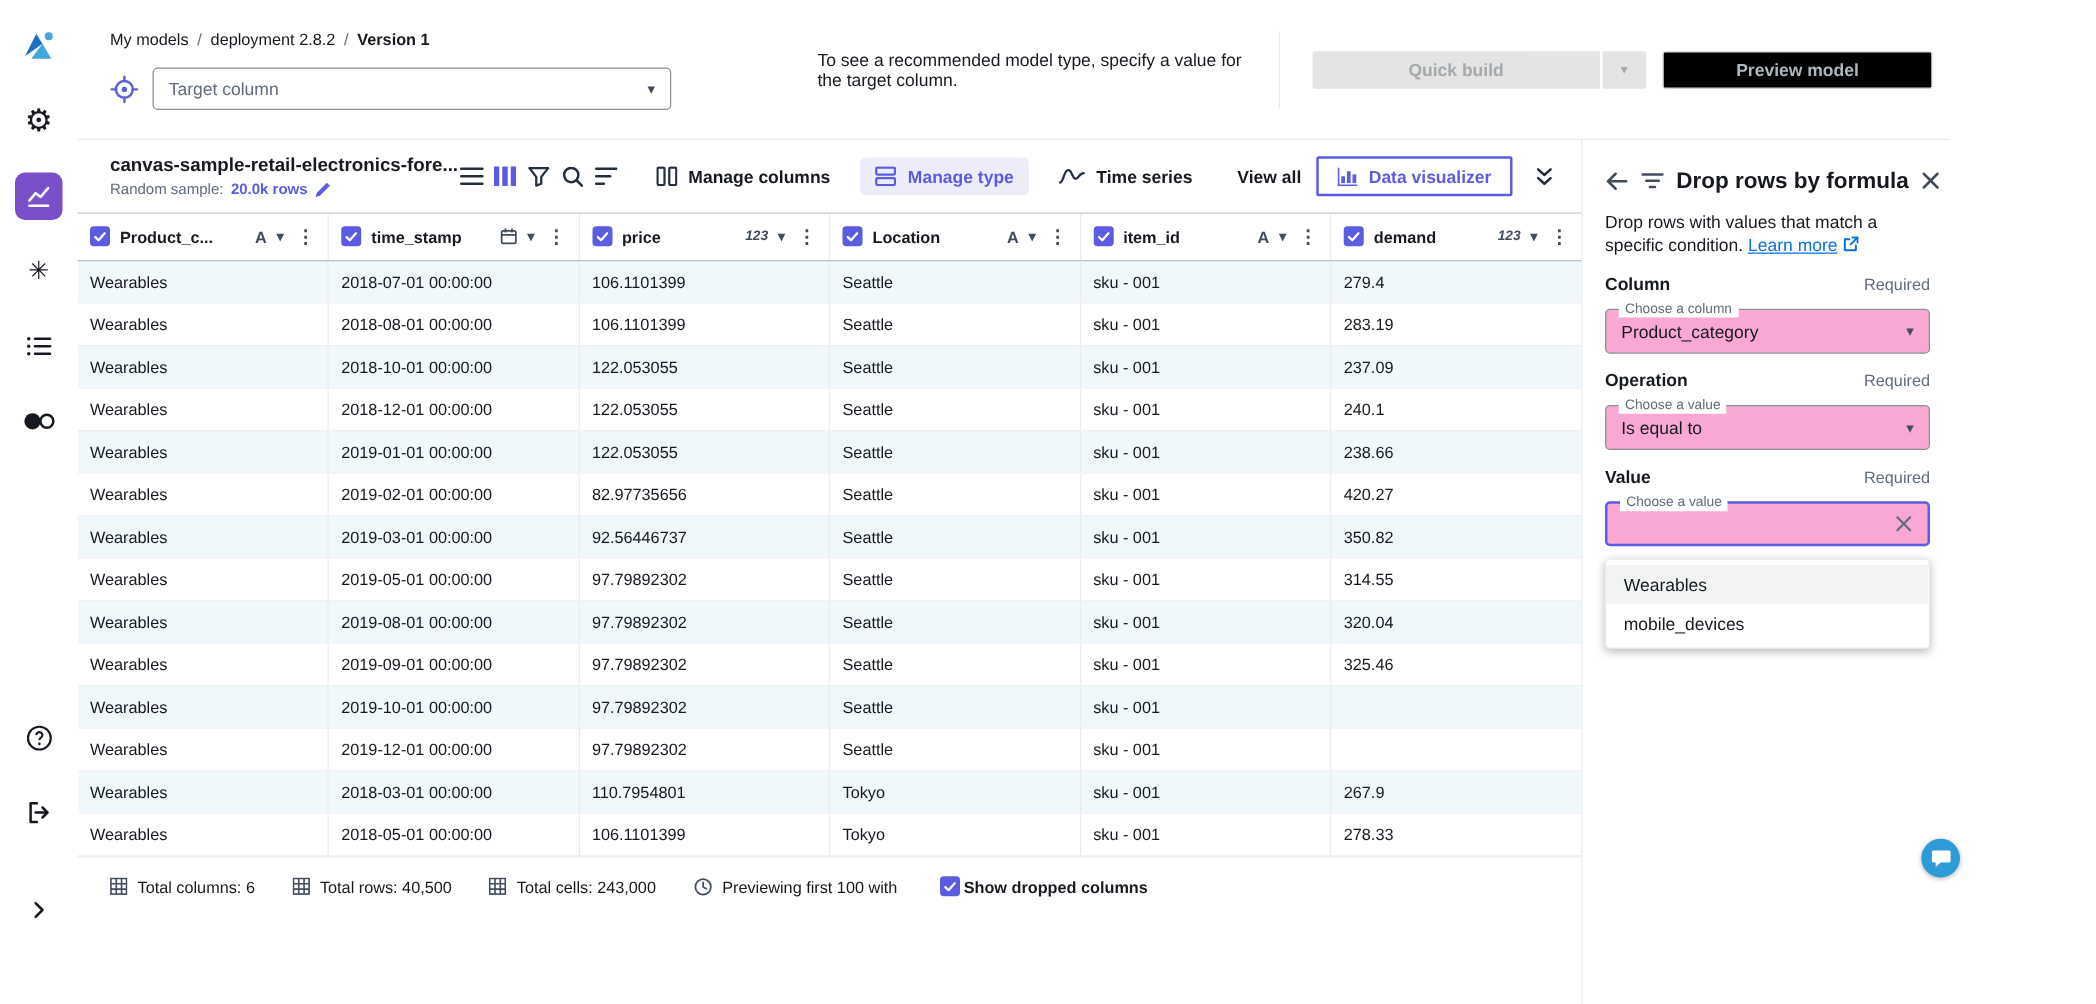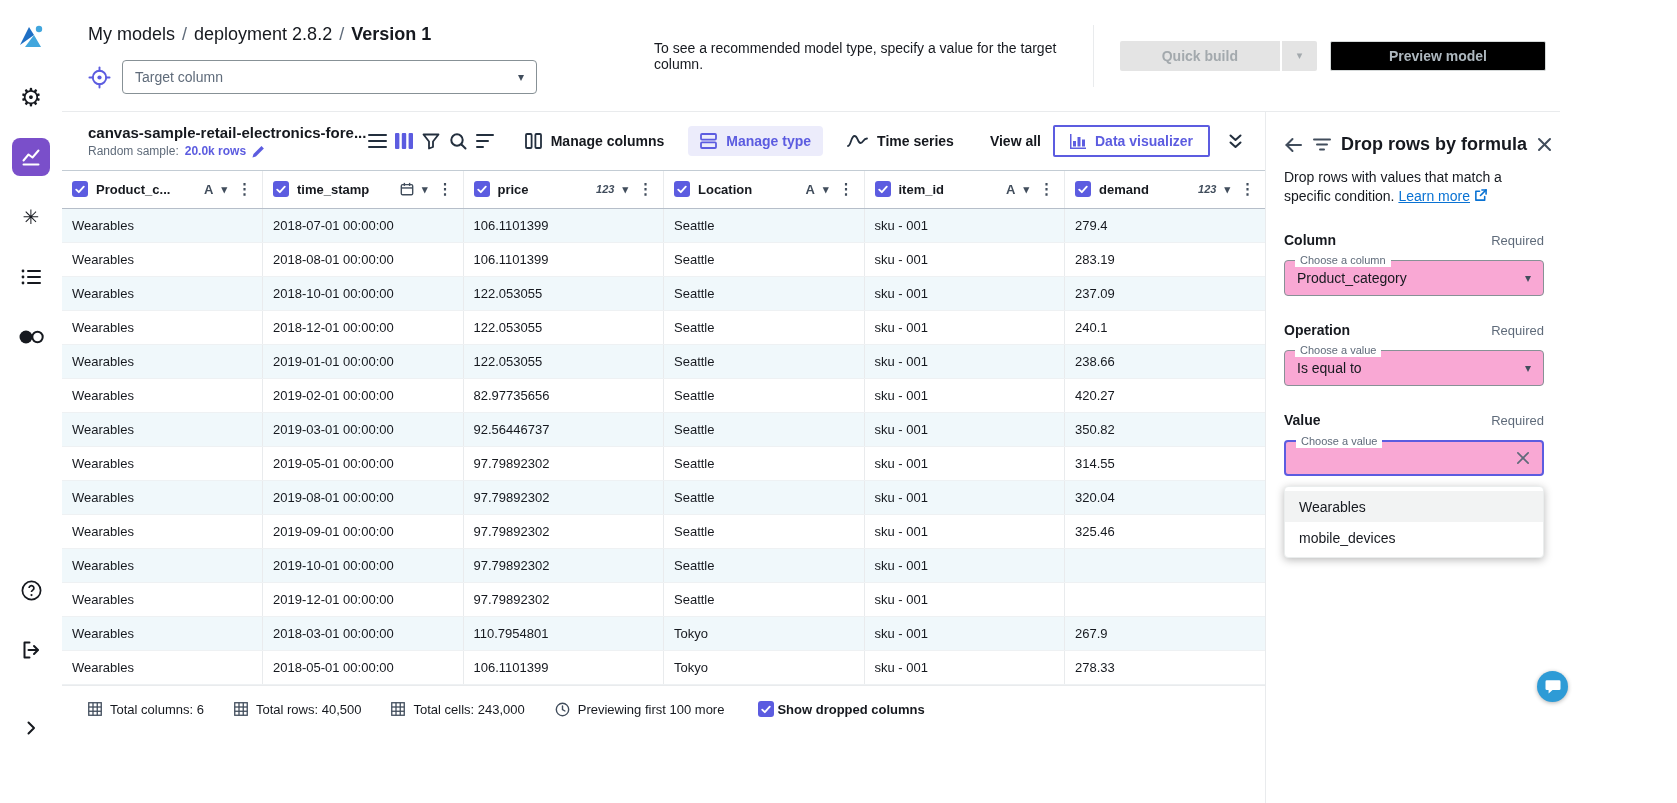--- a/index.html
+++ b/index.html
@@ -17,34 +17,34 @@
   .sidebar-bottom { margin-top:auto; display:flex; flex-direction:column; align-items:center; }
   .sidebar-bottom .side-item.help { margin-bottom:22px; }
   .sidebar-bottom .side-item.logout { margin-bottom:40px; }
   .sidebar-bottom .side-item.expand { margin-bottom:42px; }
 
   .right-col { flex:1; display:flex; flex-direction:column; min-width:0; }
 
   
   .top-header { height:112px; flex:none; border-bottom:1px solid #e9ebed; display:flex; padding:0 14px 0 26px; }
   .crumb-block { padding-top:24px; width:508px; flex:none; }
-  .breadcrumb { font-size:18px; display:flex; gap:7px; align-items:center; }
+  .breadcrumb { font-size:13px; display:flex; gap:7px; align-items:center; }
   .crumb.link { color:#16191f; cursor:pointer; }
   .crumb-sep { color:#5f6b7a; }
   .crumb.current { font-weight:bold; }
   .target-row { display:flex; align-items:center; gap:11px; margin-top:15px; }
   .select-box { height:34px; border:1px solid #879196; border-radius:4px; display:flex; align-items:center; padding:0 12px; background:#fff; cursor:pointer; }
   .target-select { width:415px; }
   .placeholder { flex:1; color:#5f6b7a; font-size:14px; }
   .caret { color:#414d5c; font-size:12px; line-height:1; }
   .hint { align-self:center; font-size:14px; flex:1; padding:0 24px 0 58px; }
   .header-divider { width:1px; height:62px; background:#e9ebed; align-self:center; }
   .header-buttons { align-self:center; display:flex; align-items:center; gap:13px; padding-left:26px; }
   .split-btn { display:flex; cursor:pointer; }
-  .qb-main { background:#e4e4e4; color:#a3a9ad; font-weight:bold; font-size:14px; height:30px; line-height:30px; padding:0 42px; border-radius:2px 0 0 2px; }
+  .qb-main { background:#e4e4e4; color:#a3a9ad; font-weight:bold; font-size:14px; height:30px; line-height:30px; padding:0 77px; border-radius:2px 0 0 2px; }
   .qb-caret { background:#e4e4e4; color:#a3a9ad; width:35px; height:30px; display:flex; align-items:center; justify-content:center; margin-left:2px; border-radius:0 2px 2px 0; font-size:11px; }
   .preview-btn { background:#000000; border:1px solid #d5d9d9; color:#aeb8bf; font-weight:bold; font-size:14px; height:30px; padding:0 58px; border-radius:2px; font-family:inherit; cursor:pointer; }
 
   
   .content-row { flex:1; display:flex; min-height:0; }
   .main-area { flex:1; min-width:0; display:flex; flex-direction:column; background:#fff; }
 
   
   .dataset-toolbar { height:58px; flex:none; display:flex; align-items:center; padding:0 18px 0 26px; }
   .ds-title-block { width:278px; flex:none; }
@@ -87,21 +87,21 @@
 
   
   .drawer { width:295px; flex:none; border-left:1px solid #e9ebed; padding:22px 16px 0 18px; background:#fff; }
   .drawer-header { display:flex; align-items:center; gap:10px; }
   .drawer-title { font-size:18px; font-weight:bold; flex:1; white-space:nowrap; }
   .ic-btn { cursor:pointer; display:inline-flex; align-items:center; }
   .ic { display:inline-flex; align-items:center; }
   .drawer-desc { margin-top:13px; font-size:14px; line-height:19px; }
   .learn-more { color:#0972d3; text-decoration:underline; cursor:pointer; white-space:nowrap; }
   .learn-more .ext { margin-left:4px; display:inline-flex; vertical-align:-1px; }
-  .field { margin-top:26px; }
+  .field { margin-top:13px; }
   .field-head { display:flex; justify-content:space-between; align-items:center; }
   .field-label { font-weight:bold; font-size:14px; }
   .required { color:#5f6b7a; font-size:13px; }
   .field-box { position:relative; margin-top:12px; height:36px; border:1px solid #879196; border-radius:4px; display:flex; align-items:center; padding:0 12px; cursor:pointer; background:#f9a8d4; }
   .field-box .legend { position:absolute; top:-8px; left:10px; background:#fff; padding:0 5px; font-size:11px; color:#5f6b7a; line-height:14px; white-space:nowrap; }
   .field-box.focused { border:2px solid #5c5ce0; }
   .field-value { flex:1; font-size:14px; }
   .value-field { position:relative; }
   .options-pop { margin-top:10px; background:#fff; border:1px solid #eaeded; border-radius:4px; box-shadow:0 2px 8px rgba(0,0,0,0.28); padding:4px 0; position:relative; z-index:5; }
   .opt { height:31px; display:flex; align-items:center; padding:0 14px; font-size:14px; cursor:pointer; }
@@ -563,21 +563,21 @@
                 </span>
                 <span class="stat-label">Total cells: 243,000</span>
               </div>
               <div class="stat">
                 <span class="ic">
                   <svg width="15" height="15" viewBox="0 0 16 16" fill="none" stroke="#414d5c" stroke-width="1.5" stroke-linecap="round">
                     <circle cx="8" cy="8" r="6.6"></circle>
                     <path d="M8 4.2 V8 L10.6 9.6"></path>
                   </svg>
                 </span>
-                <span class="stat-label">Previewing first 100 more</span>
+                <span class="stat-label">Previewing first 100 with</span>
               </div>
             </div>
           <label class="show-dropped">
             <span class="cbx">
               <svg width="10" height="9" viewBox="0 0 12 10" fill="none" stroke="#ffffff" stroke-width="2.2" stroke-linecap="round" stroke-linejoin="round">
                   <path d="M1.5 5.2 L4.6 8.2 L10.5 1.6"></path>
                 </svg>
             </span>
             <span>Show dropped columns</span>
           </label>

